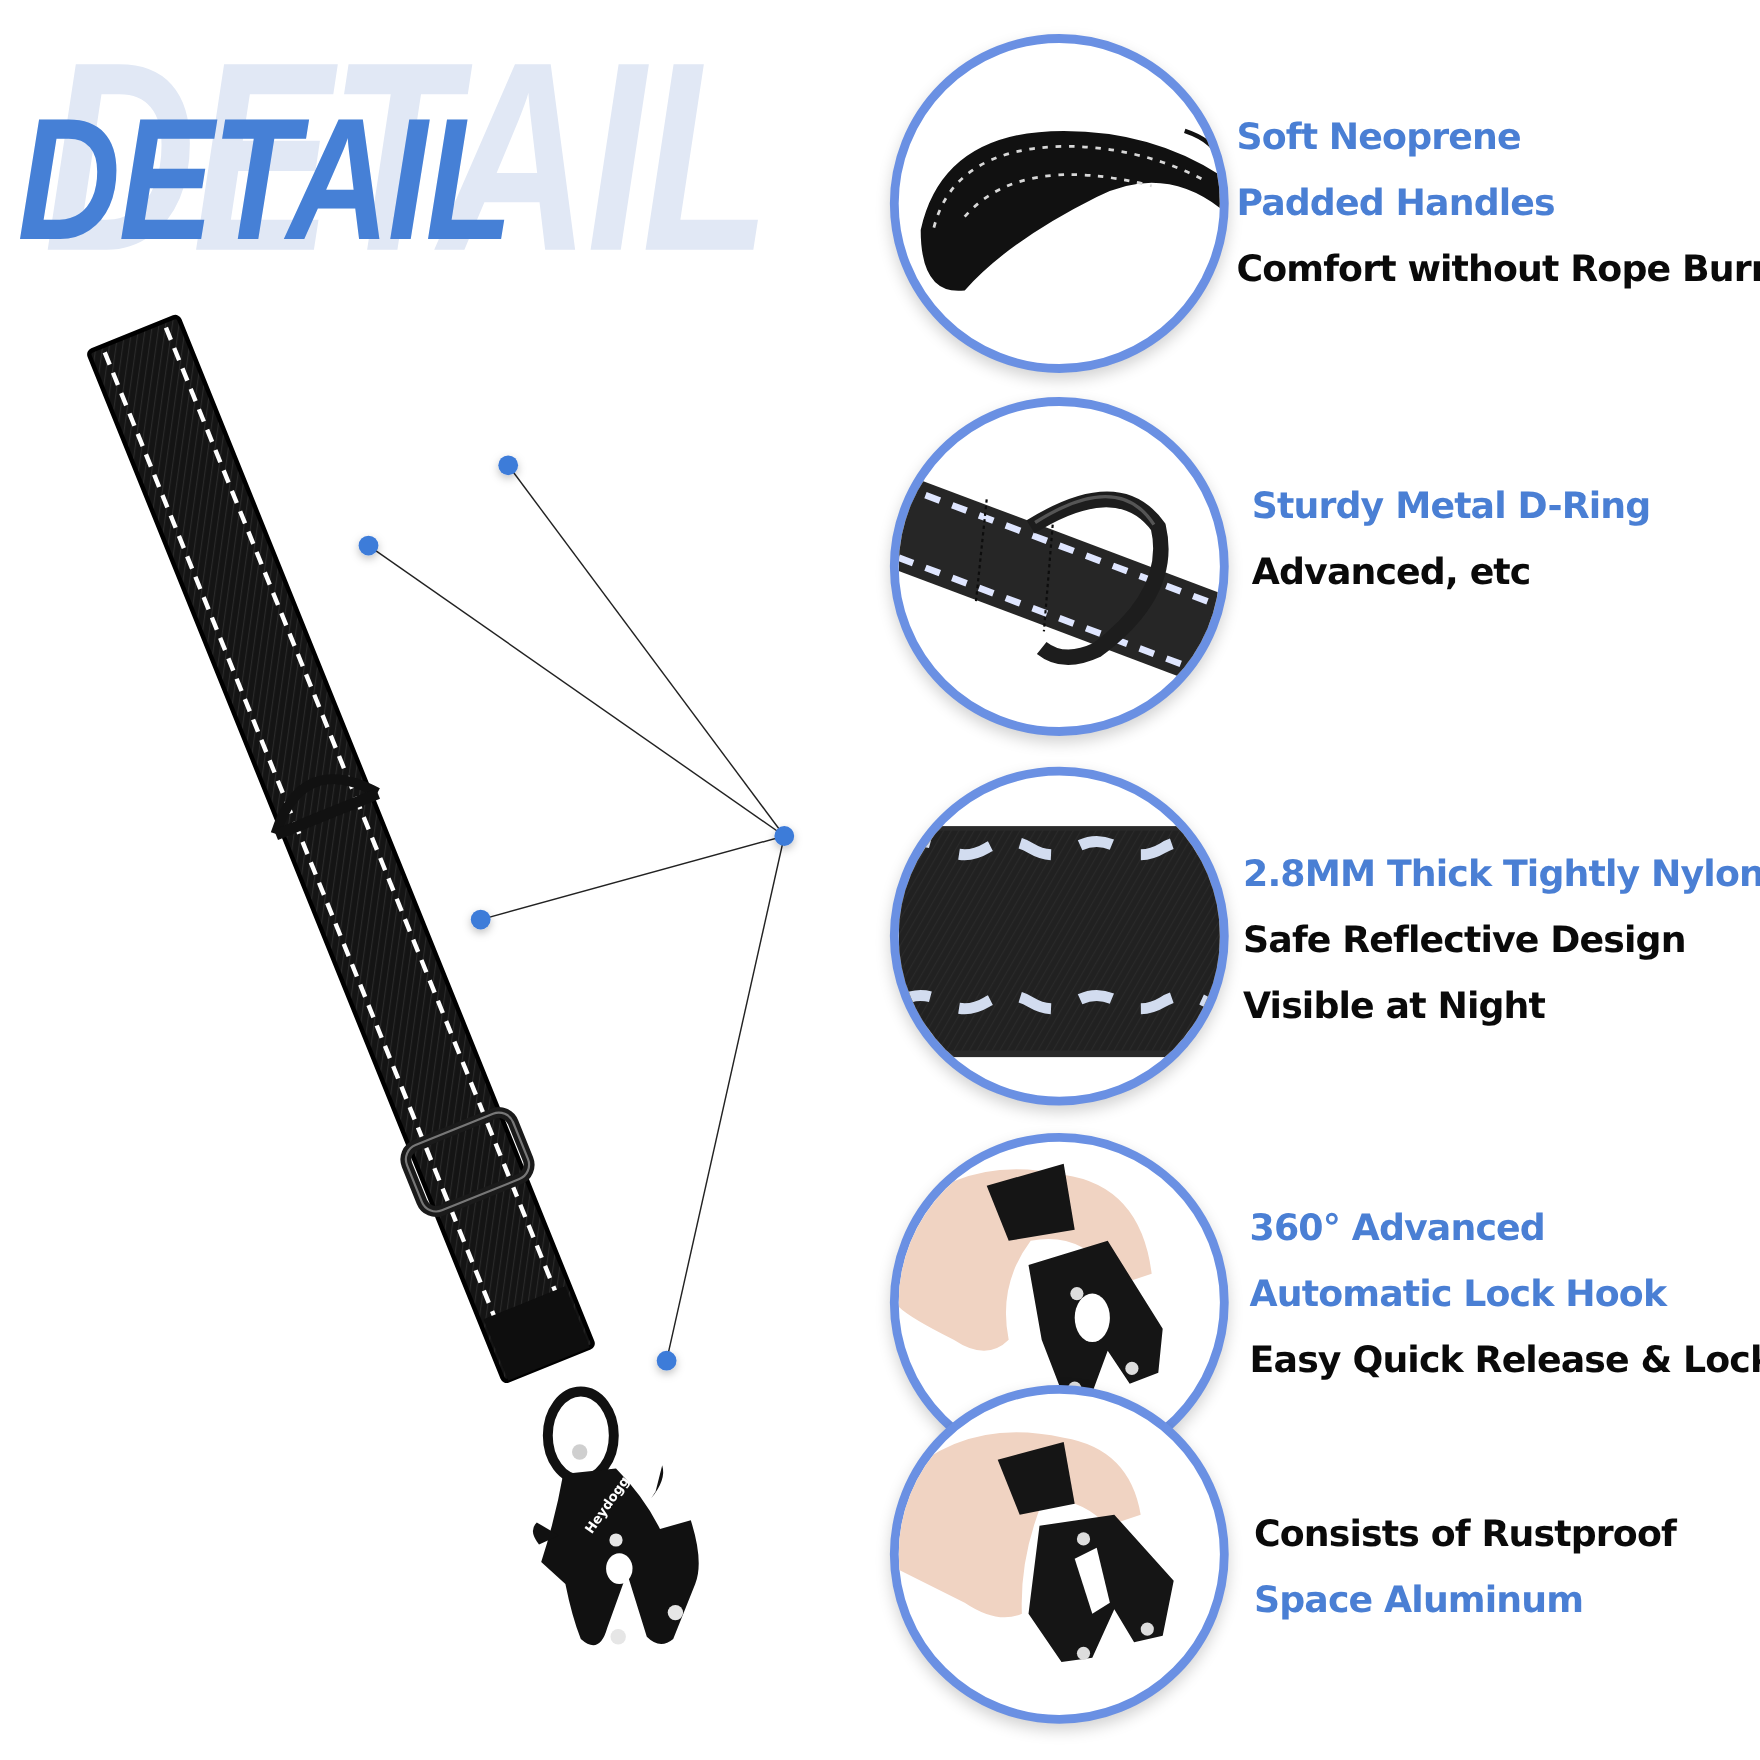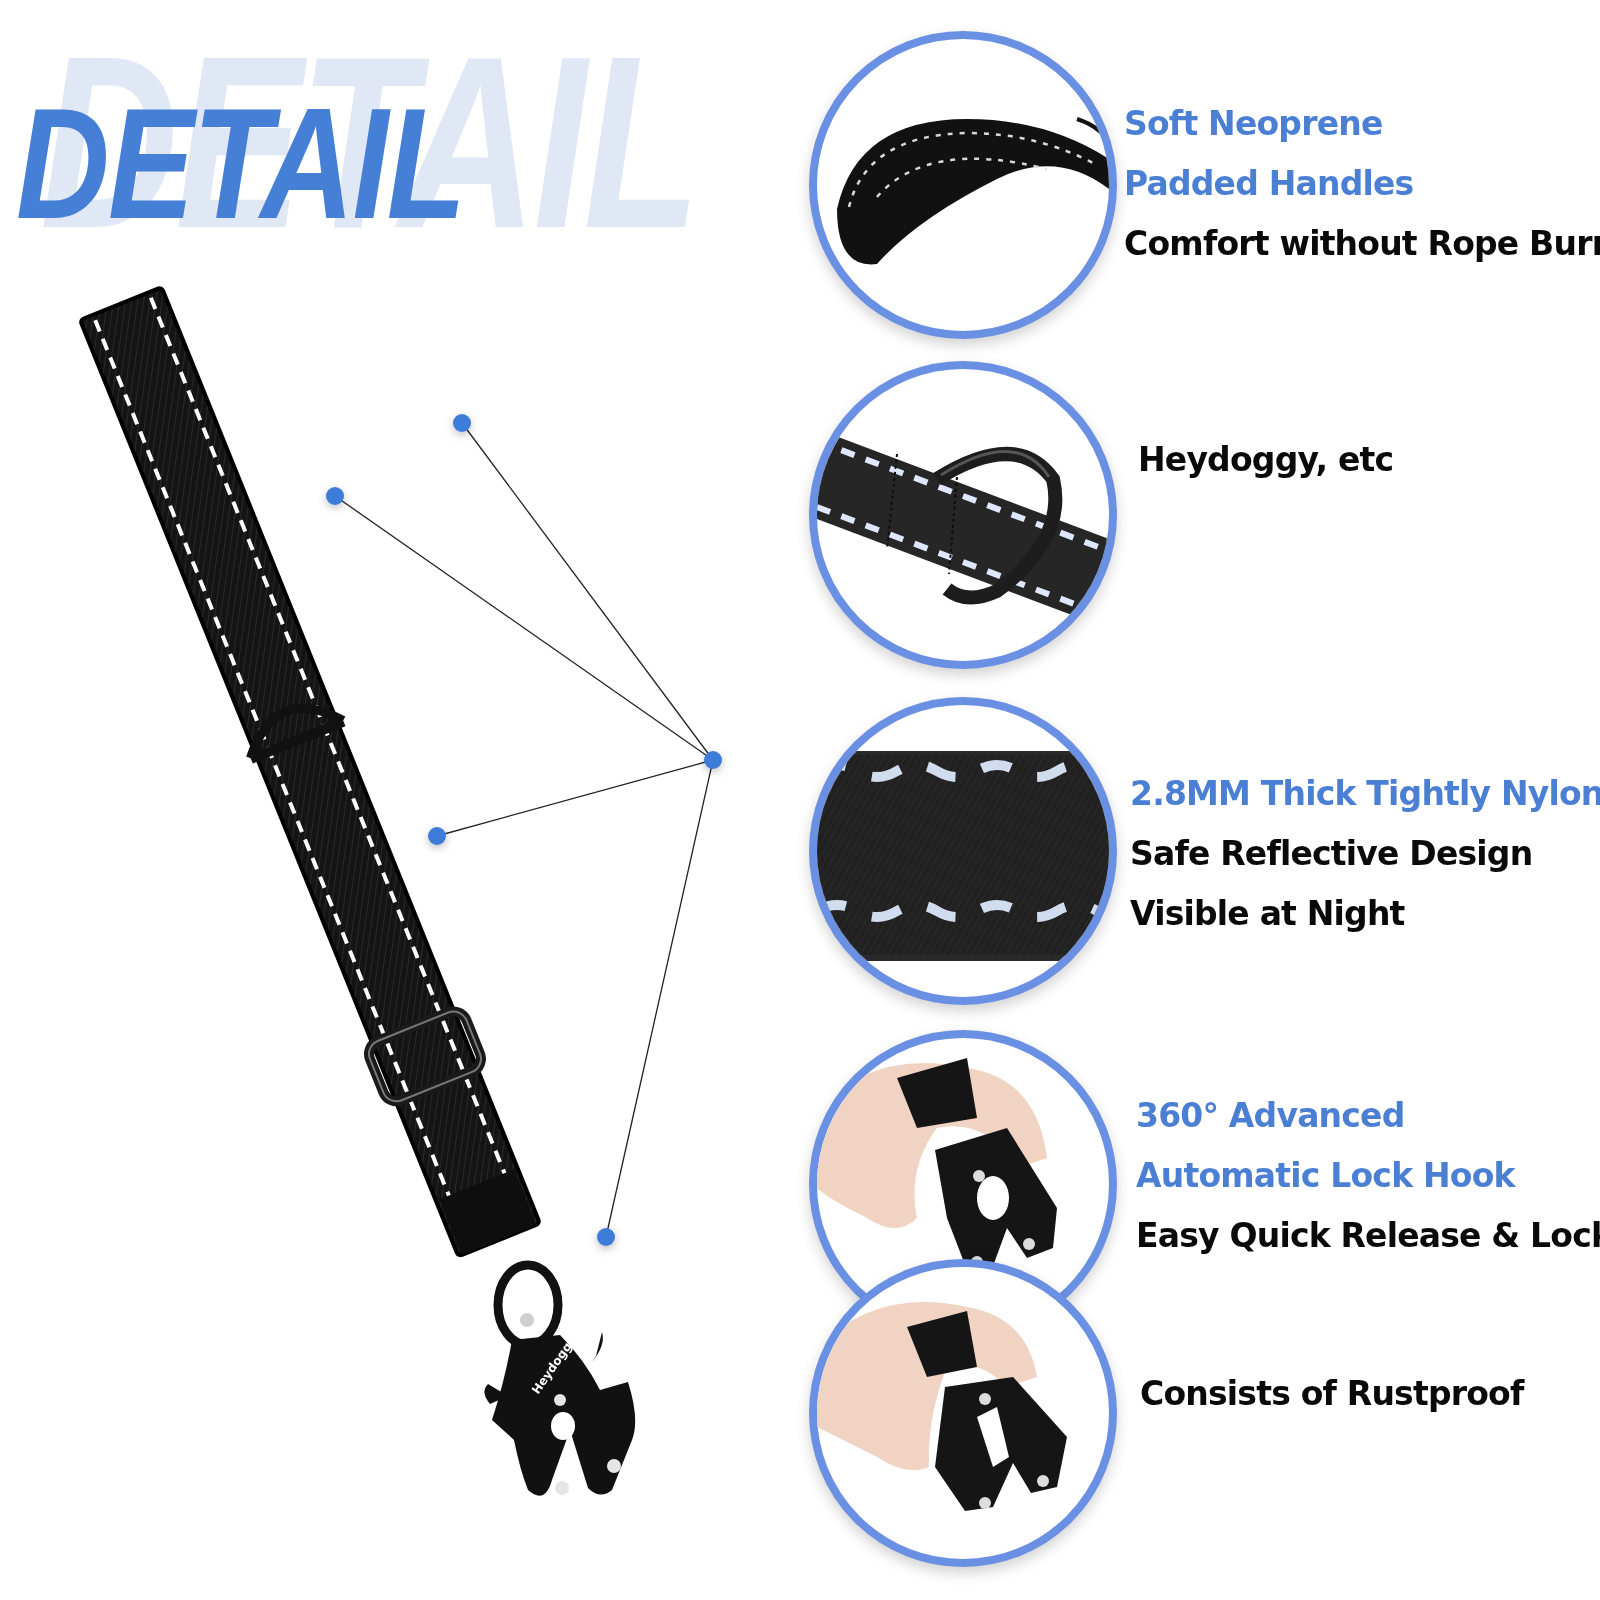--- a/index.html
+++ b/index.html
@@ -104,21 +104,22 @@
     <polygon points="0,60 292,170 292,260 0,150" fill="#262626"></polygon>
     <line x1="0" y1="72" x2="292" y2="182" stroke="#dfe6ff" stroke-width="6" stroke-dasharray="14 12"></line>
     <line x1="0" y1="138" x2="292" y2="248" stroke="#dfe6ff" stroke-width="6" stroke-dasharray="14 12"></line>
     <line x1="80" y1="85" x2="70" y2="180" stroke="#0d0d0d" stroke-width="2" stroke-dasharray="3 3"></line>
     <line x1="140" y1="108" x2="132" y2="205" stroke="#0d0d0d" stroke-width="2" stroke-dasharray="3 3"></line>
     <path d="M 120 110 Q 200 60 236 110 Q 250 170 180 222 Q 150 236 130 220" fill="none" stroke="#1d1d1d" stroke-width="14"></path>
     <path d="M 124 106 Q 200 58 232 108" fill="none" stroke="#555" stroke-width="3"></path>
   </svg>
 </div>
 <div class="feature-text" style="left:1138px; top:430px;">
-  <div class="line-black">Heydoggy, etc</div>
+  <div class="line-blue">Sturdy Metal D-Ring</div>
+  <div class="line-black">Advanced, etc</div>
 </div>
 
 <div class="feature-circle" style="left:809px; top:697px;">
   <svg viewBox="0 0 292 292">
     <rect x="0" y="46" width="292" height="210" fill="#2a2a2a"></rect>
     <rect x="0" y="50" width="292" height="200" fill="url(#weave)" opacity="0.4"></rect>
     <path d="M 0 66 q 20 -12 40 0 t 40 0 t 40 0 t 40 0 t 40 0 t 40 0 t 40 0 t 40 0" fill="none" stroke="#d2dcef" stroke-width="10" stroke-dasharray="30 28"></path>
     <path d="M 0 206 q 20 -12 40 0 t 40 0 t 40 0 t 40 0 t 40 0 t 40 0 t 40 0 t 40 0" fill="none" stroke="#d2dcef" stroke-width="10" stroke-dasharray="30 28"></path>
   </svg>
 </div>
@@ -151,13 +152,14 @@
     <path d="M 90 60 L 150 44 L 160 100 L 110 110 Z" fill="#151515"></path>
     <path d="M 128 120 L 196 110 L 250 170 L 240 220 L 214 226 L 196 196 L 176 240 L 148 244 L 118 200 Z" fill="#151515"></path>
     <path d="M 160 150 L 180 140 L 192 190 L 176 200 Z" fill="#fff"></path>
     <circle cx="168" cy="132" r="6" fill="#ddd"></circle>
     <circle cx="226" cy="214" r="6" fill="#ddd"></circle>
     <circle cx="168" cy="236" r="6" fill="#ddd"></circle>
   </svg>
 </div>
 <div class="feature-text" style="left:1140px; top:1364px;">
   <div class="line-black">Consists of Rustproof</div>
+  <div class="line-blue">Space Aluminum</div>
 </div>
 
 </body></html>

